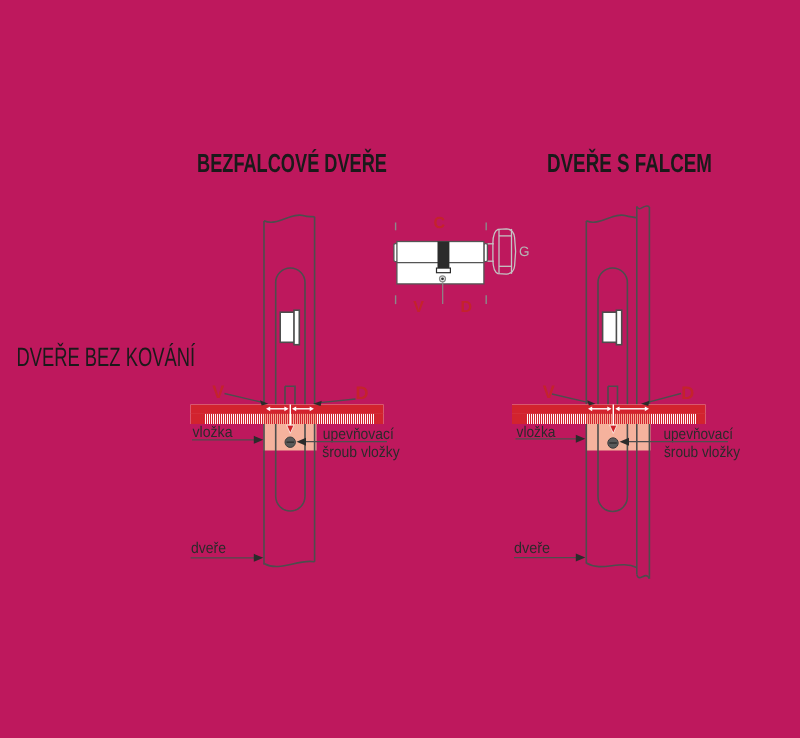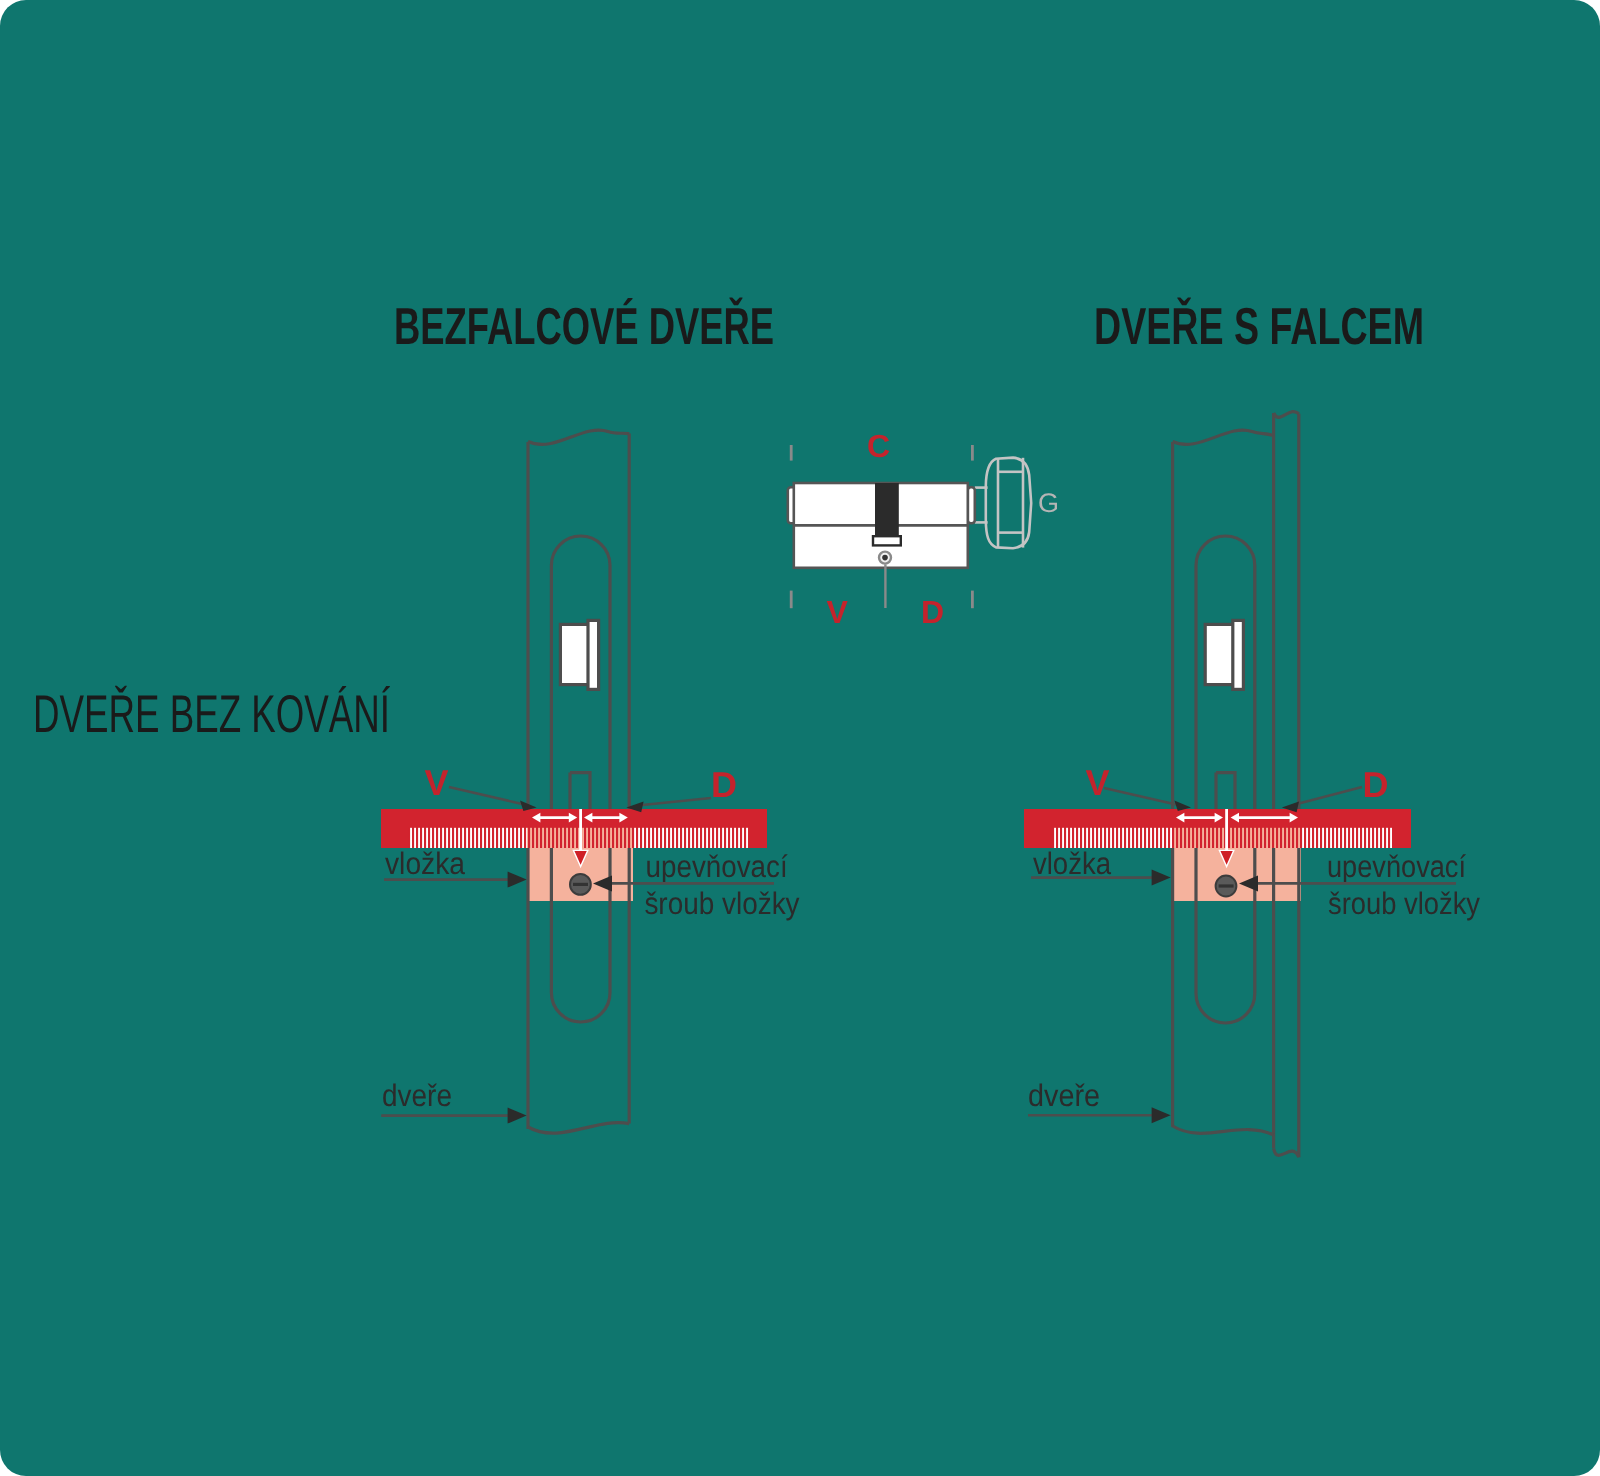--- a/index.html
+++ b/index.html
@@ -1,17 +1,17 @@
 <!DOCTYPE html>
 <html><head>
 <meta charset="utf-8">
 <style>
   html,body{margin:0;padding:0;background:#ffffff;}
-  #stage{position:relative;width:800px;height:738px;background:#0f766e;overflow:hidden;
-         font-family:"Liberation Sans", sans-serif;border-radius:13px;}
+  #stage{position:relative;width:800px;height:738px;background:#be185d;overflow:hidden;
+         font-family:"Liberation Sans", sans-serif;}
   svg{position:absolute;top:0;left:0;}
 </style>
 </head>
 <body>
 <div id="stage">
 <svg width="800" height="738" viewBox="0 0 800 738" text-rendering="geometricPrecision" shape-rendering="geometricPrecision">
 <defs>
   <pattern id="ticks" x="0" y="0" width="2" height="10" patternUnits="userSpaceOnUse">
     <rect x="0" y="0" width="1.05" height="10" fill="#d2232e"></rect>
   </pattern>

